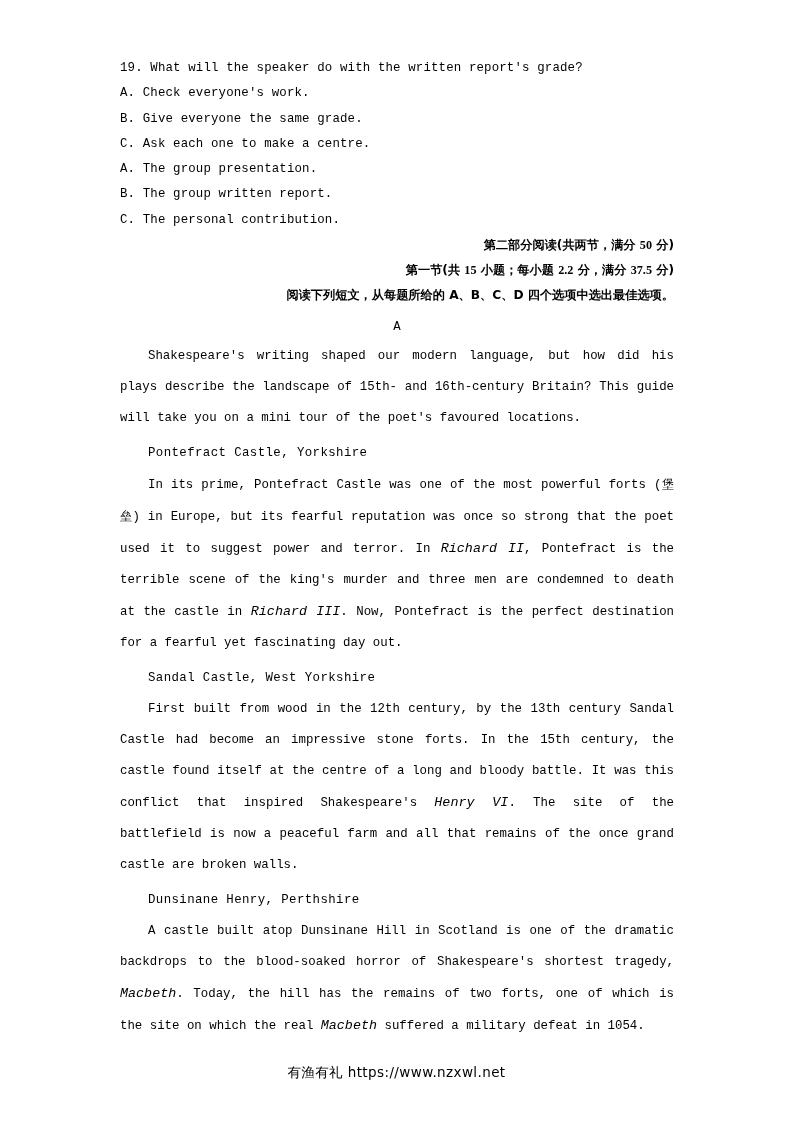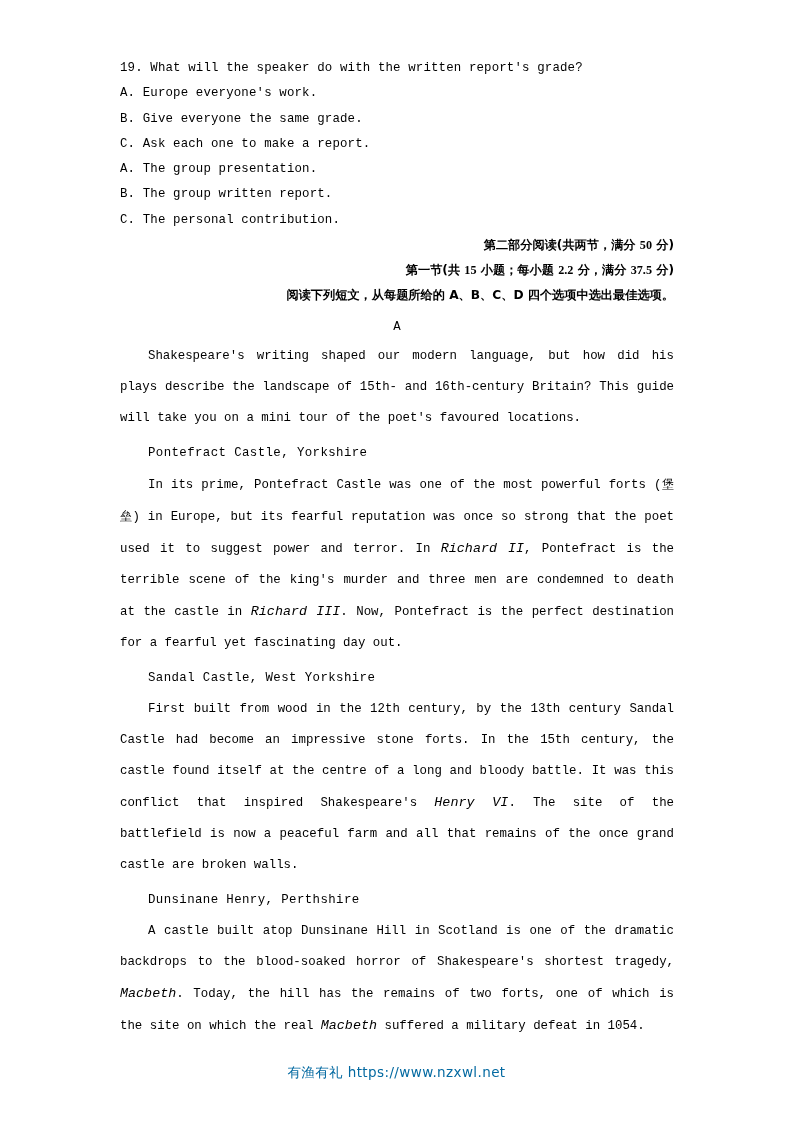--- a/index.html
+++ b/index.html
@@ -82,36 +82,36 @@
     font-family: "DejaVu Sans", sans-serif;
     font-size: 12px;
   }
   .spacer-sm { height: 4px; }
   .footer {
     position: absolute;
     left: 0;
     top: 1064px;
     width: 793px;
     text-align: center;
-    color: #0369a1;
+    color: #000000;
     font-family: "DejaVu Sans", sans-serif;
     font-size: 13.5px;
     letter-spacing: 0.4px;
   }
 </style>
 </head>
 <body>
 
 <div class="page">
   <div class="content">
 
     <div class="q-line">19. What will the speaker do with the written report's grade?</div>
-    <div class="q-line">A. Europe everyone's work.</div>
+    <div class="q-line">A. Check everyone's work.</div>
     <div class="q-line">B. Give everyone the same grade.</div>
-    <div class="q-line">C. Ask each one to make a report.</div>
+    <div class="q-line">C. Ask each one to make a centre.</div>
 
     <div class="q-line">A. The group presentation.</div>
     <div class="q-line">B. The group written report.</div>
     <div class="q-line">C. The personal contribution.</div>
 
     <div class="cn-line">第二部分阅读(共两节，满分 <span class="num">50</span> 分)</div>
     <div class="cn-line">第一节(共 <span class="num">15</span> 小题；每小题 <span class="num">2.2</span> 分，满分 <span class="num">37.5</span> 分)</div>
     <div class="cn-line">阅读下列短文，从每题所给的 A、B、C、D 四个选项中选出最佳选项。</div>
 
     <div class="section-letter">A</div>

